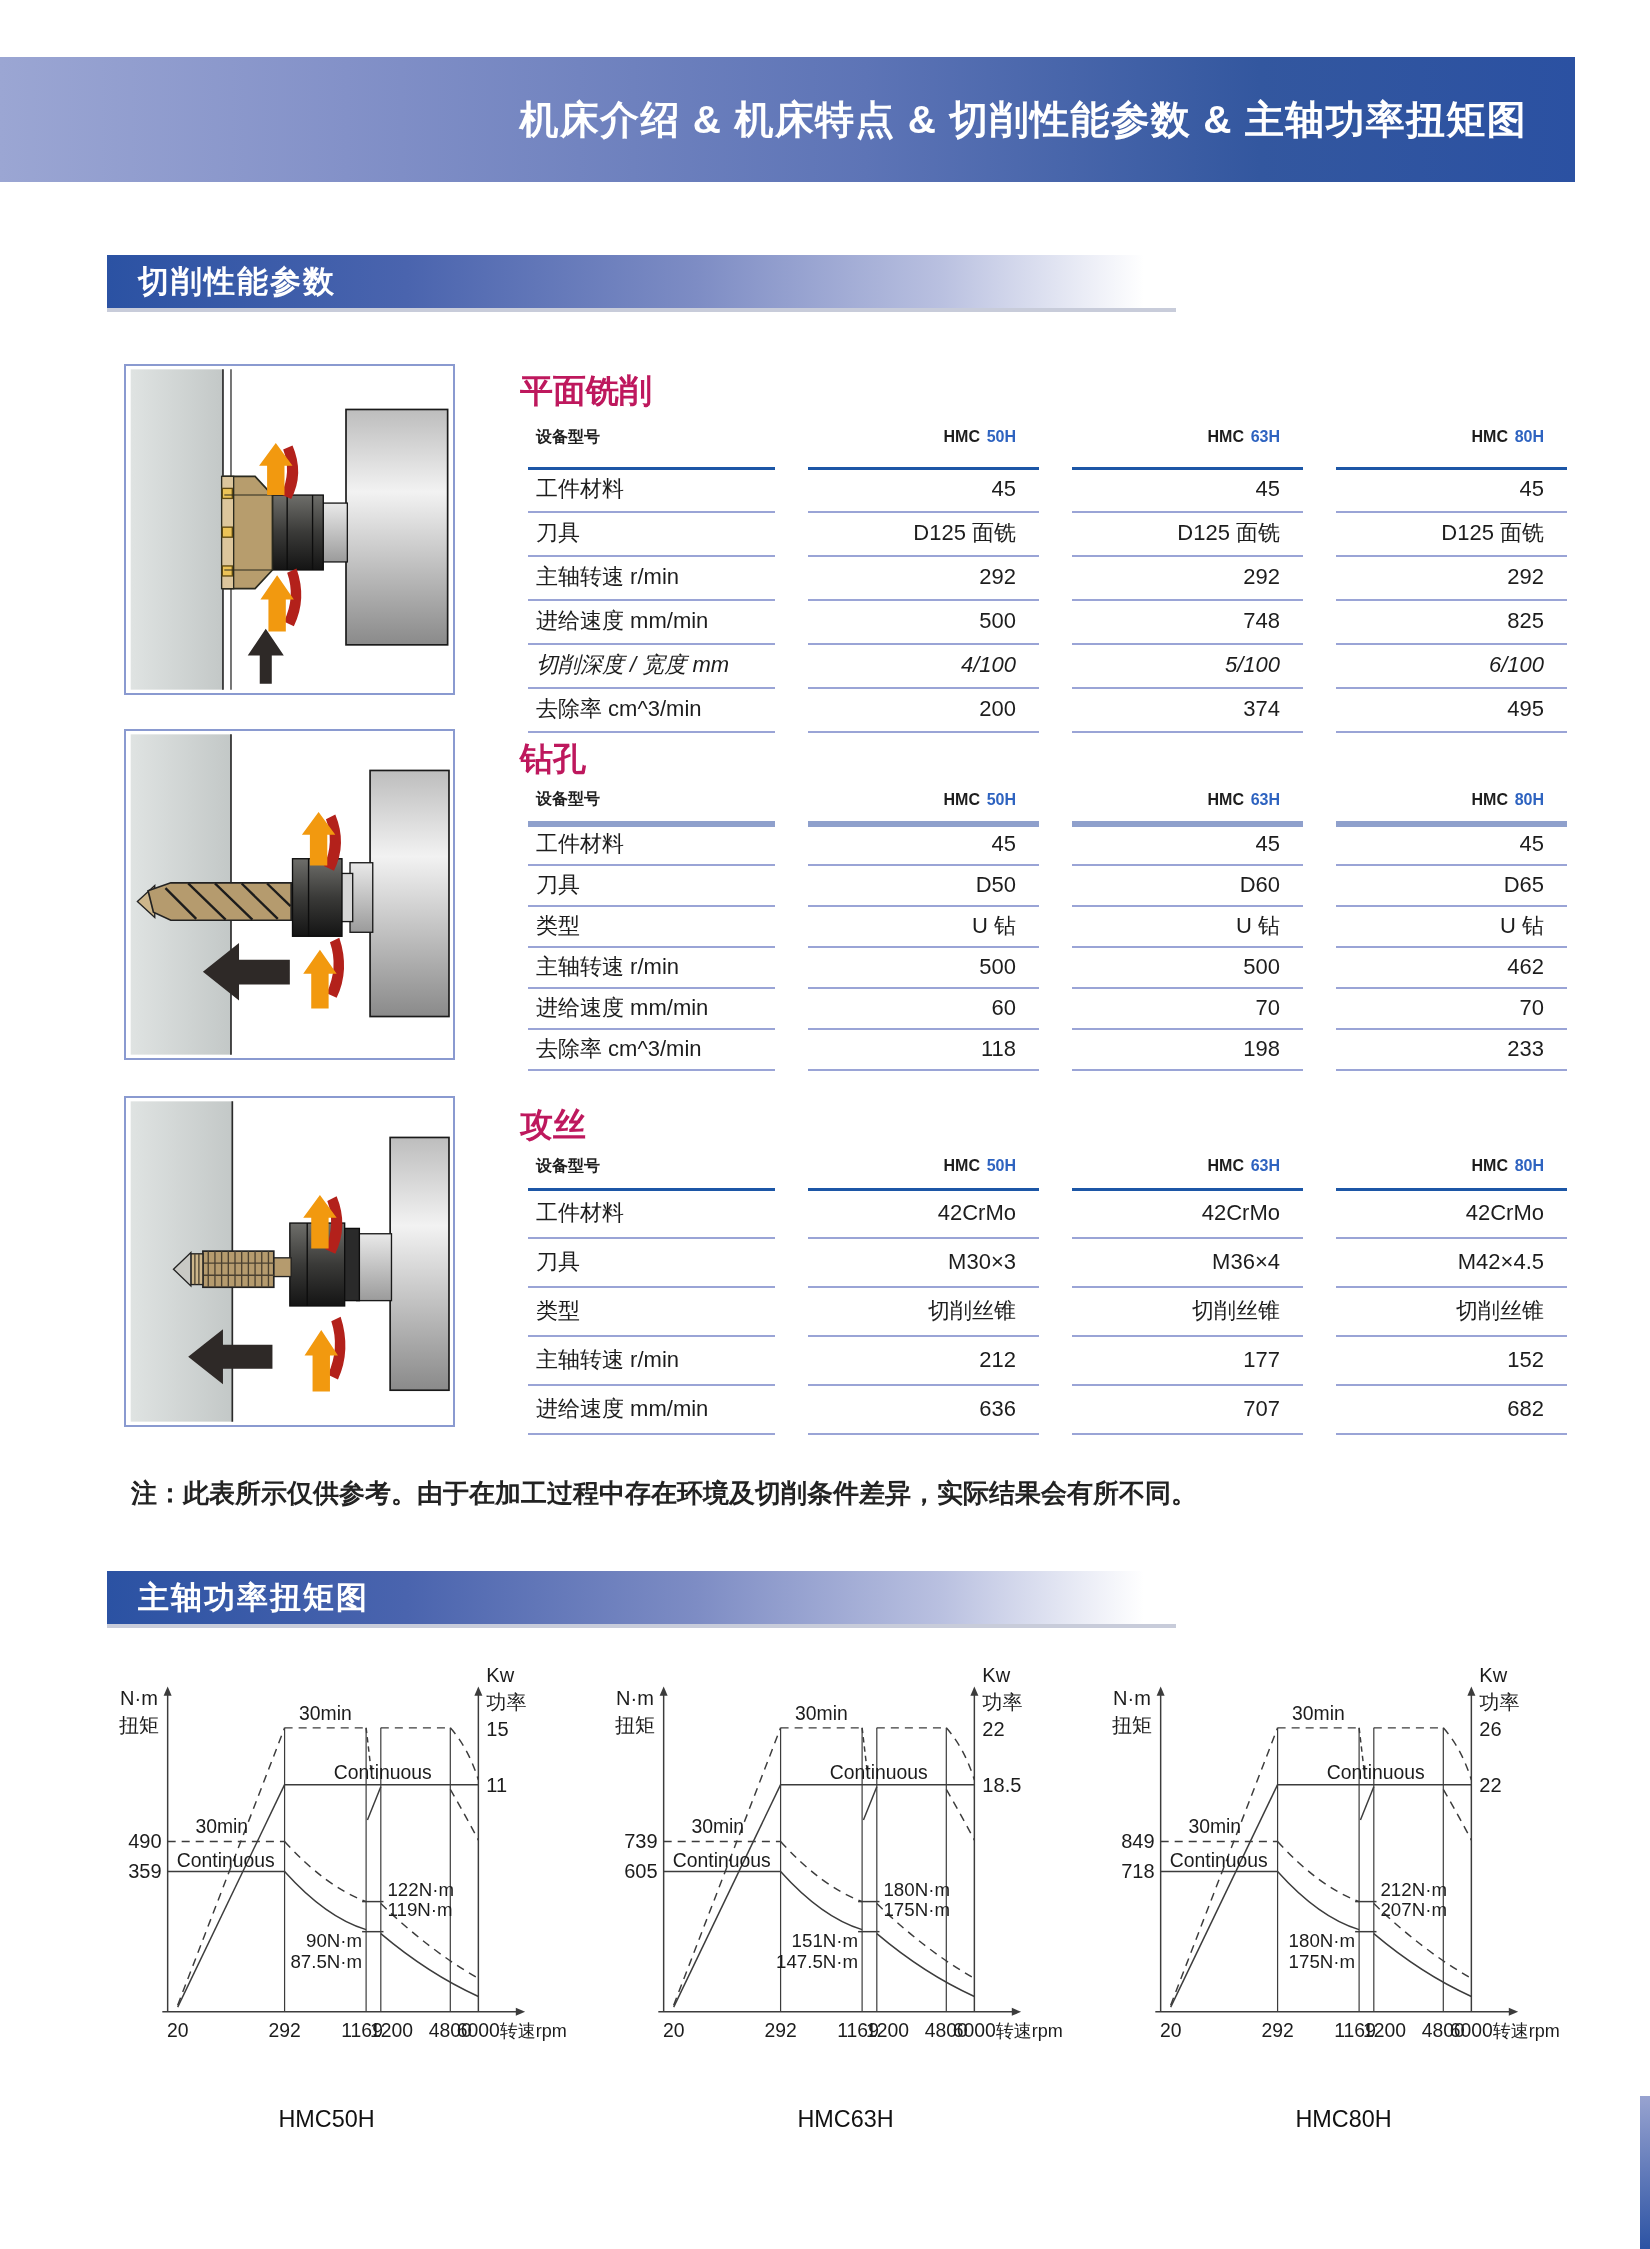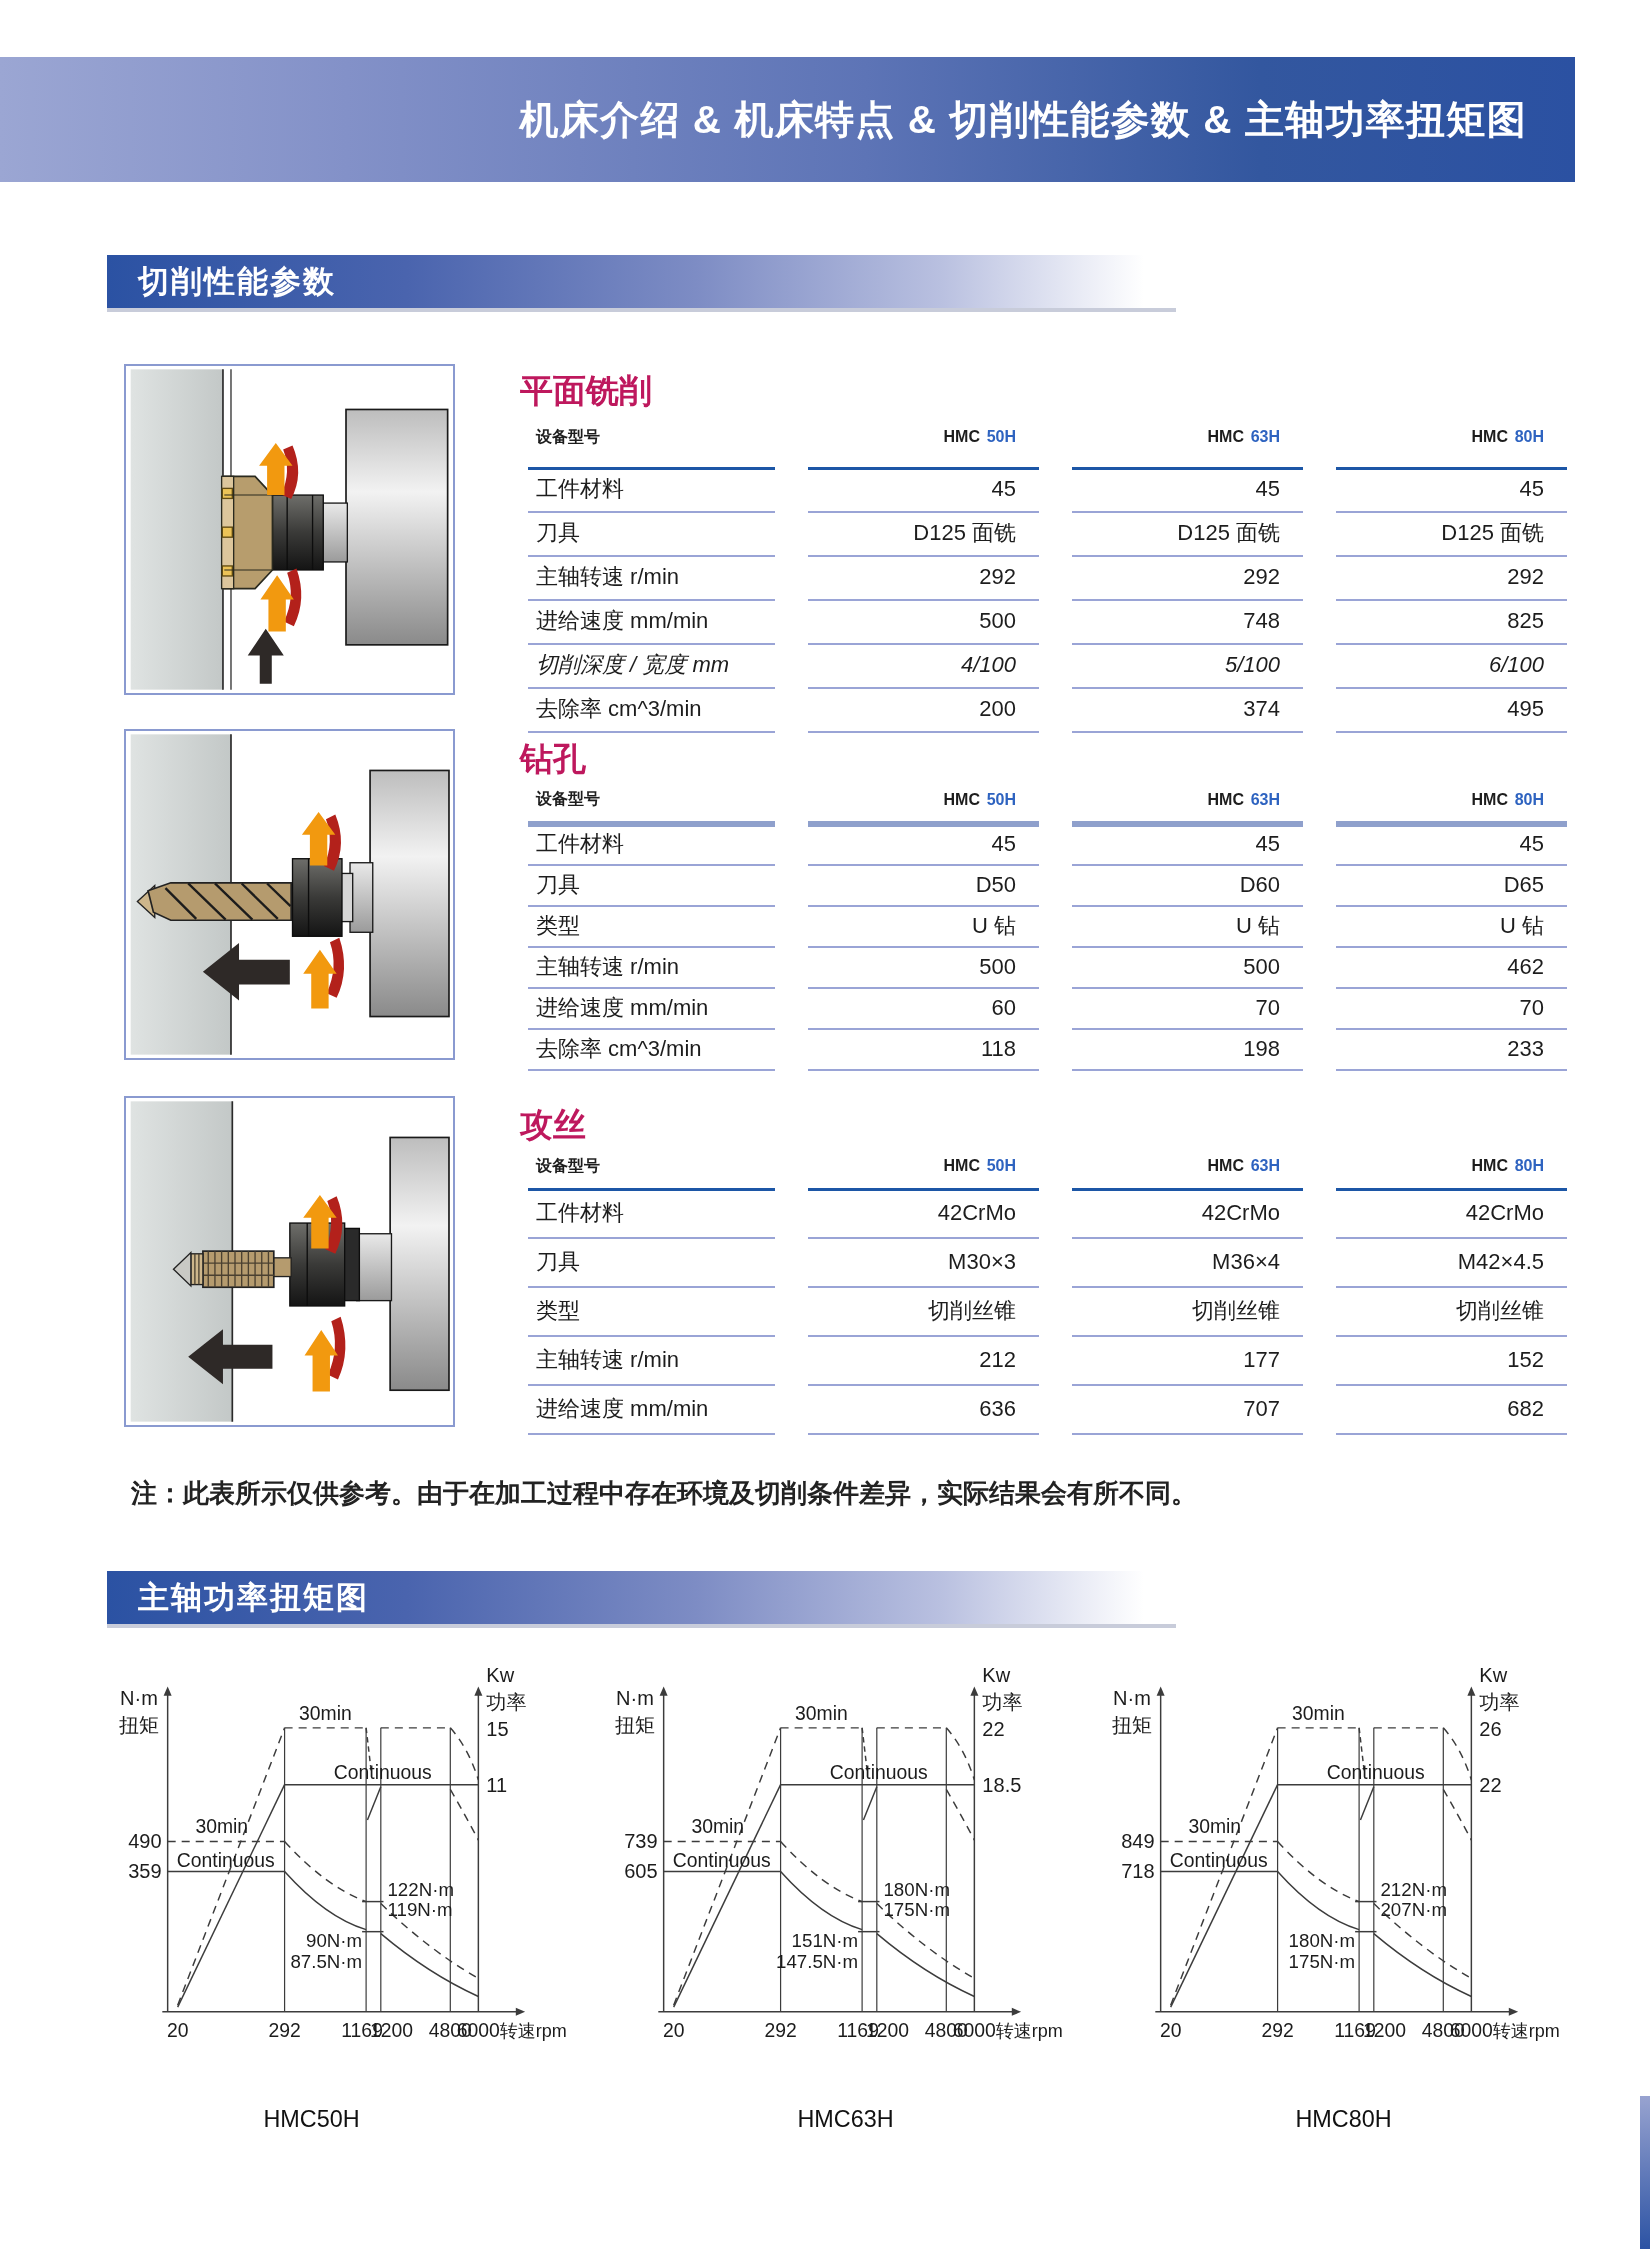--- a/index.html
+++ b/index.html
@@ -35,21 +35,21 @@
   .m-code{color:#2e63c0;margin-left:6.7px;}
   .u-dark{border-bottom:3.3px solid #1c56a6;}
   .u-thick{border-bottom:6px solid #8fa0cc;}
   .u-lite{border-bottom:2px solid #9aa4d6;}
   
   .note{position:absolute;left:131px;top:1476px;font-size:26px;font-weight:bold;color:#222;}
   
   .chart{position:absolute;top:1641px;width:508px;height:441px;margin:0;}
   #chart0{left:64px;} #chart1{left:560px;} #chart2{left:1057px;}
   .caption{position:absolute;top:2106px;width:201px;text-align:center;font-size:23.4px;color:#111;}
-  #cap0{left:211px;} #cap1{left:745px;} #cap2{left:1243px;}
+  #cap0{left:226px;} #cap1{left:745px;} #cap2{left:1243px;}
   
   .edge-bar{position:absolute;right:0;bottom:0;width:10px;height:154px;
             background:linear-gradient(180deg,#98a3d0,#2b52a3);}
 </style>
 </head>
 <body>
 
 <div class="page">
 
   <div class="banner">

